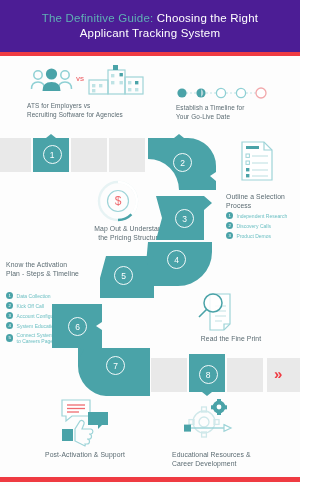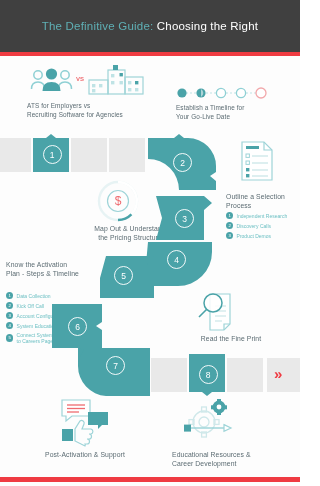--- a/index.html
+++ b/index.html
@@ -7,21 +7,21 @@
     width:300px;height:486px;overflow:hidden;position:relative;
     background:#ffffff;
     font-family:"Liberation Sans", sans-serif;
     -webkit-font-smoothing:antialiased;
   }
   .page{position:absolute;inset:0;background:#fdfdfd;}
 
   
   .header{
     position:absolute;left:0;top:0;width:300px;height:52px;
-    background:#404040;
+    background:#4c1d95;
     display:flex;align-items:center;justify-content:center;
   }
   .title{
     text-align:center;line-height:15px;font-size:11.5px;
     letter-spacing:.2px;padding:0 14px;
   }
   .t-accent{color:#5fb0b5;}
   .t-main{color:#ffffff;}
   .accent-bar{
     position:absolute;left:0;top:52px;width:300px;height:4px;
@@ -65,20 +65,21 @@
   svg{display:block;overflow:visible;}
 </style>
 </head>
 <body>
 
 <div class="page">
 
   <div class="header">
     <div class="title">
       <span class="t-accent">The Definitive Guide:</span><span class="t-main"> Choosing the Right</span><br>
+      <span class="t-main">Applicant Tracking System</span>
     </div>
   </div>
   <div class="accent-bar"></div>
   <div class="bottom-bar"></div>
 
   <div class="blk" style="left:28px;top:66px;">
     <svg width="48" height="28" viewBox="0 0 48 28">
       <circle cx="10" cy="9" r="4.2" fill="none" stroke="#8fd0d4" stroke-width="1.5"></circle>
       <path d="M3.5 23 q0-7 6.5-7 q6.5 0 6.5 7" fill="none" stroke="#8fd0d4" stroke-width="1.5"></path>
       <circle cx="37" cy="9" r="4.2" fill="none" stroke="#8fd0d4" stroke-width="1.5"></circle>

